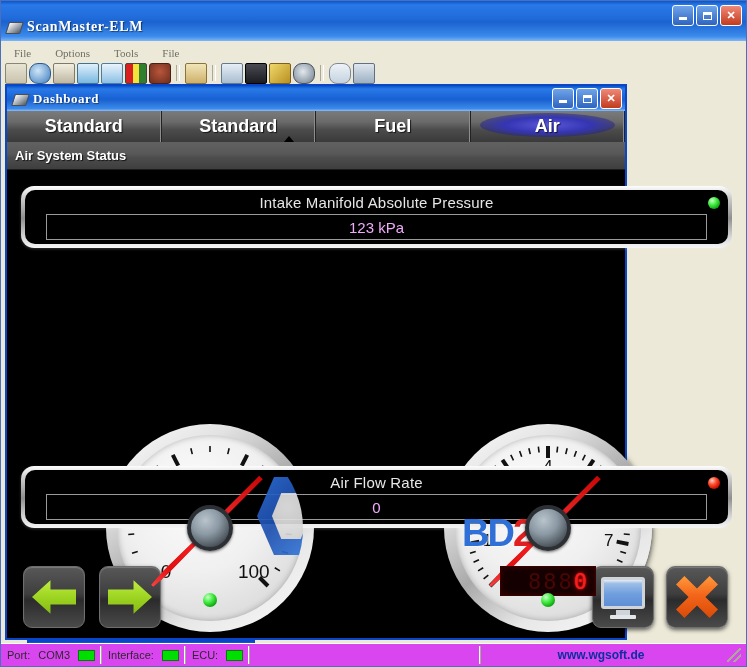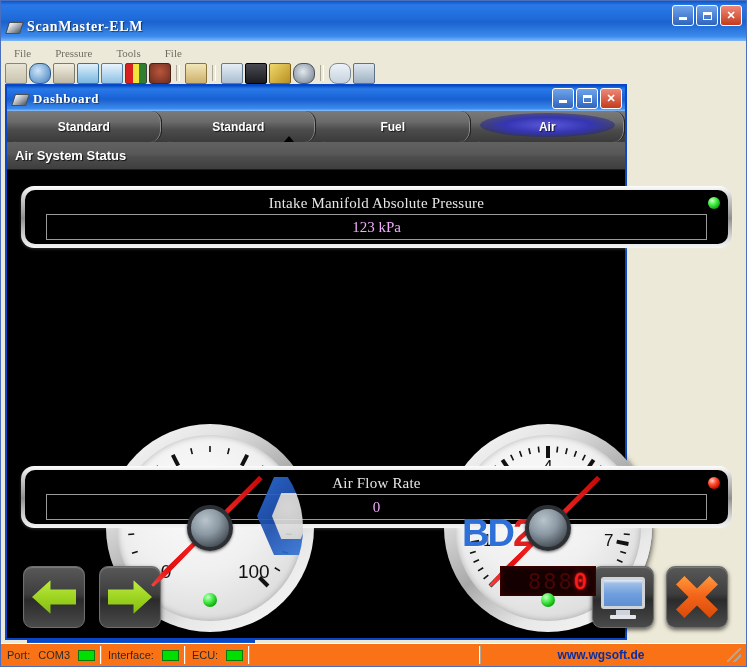--- a/index.html
+++ b/index.html
@@ -146,27 +146,26 @@
     height:31px; flex:none;
     display:flex;
     background: linear-gradient(180deg,#7b7b7b 0%,#6a6a6a 35%,#4c4c4c 60%,#3a3a3a 100%);
     position:relative;
   }
   .tab {
     flex:1;
     display:flex; align-items:center; justify-content:center;
     position:relative;
     color:#ffffff;
-    font-size:12px; font-weight:bold;
+    font-size:18px; font-weight:bold;
     text-shadow: 1px 1px 1px rgba(0,0,0,.7);
     border-right:1px solid #222;
     box-shadow: inset -1px 0 0 #8d8d8d;
     cursor:pointer;
     overflow:hidden;
-    border-radius:11px;
   }
   .tab:last-child { border-right:none; box-shadow:none; }
   .tab.active::before {
     content:"";
     position:absolute; left:6%; top:6%;
     width:88%; height:78%;
     background: radial-gradient(ellipse at 50% 50%, #5a5ad8 0%, #3535b4 45%, rgba(30,30,130,.45) 72%, rgba(0,0,0,0) 100%);
     border-radius:50%;
     z-index:0;
   }
@@ -201,21 +200,20 @@
   
   .value-panel {
     position:absolute;
     left:14px; width:711px;
     height:62px;
     border-radius:13px;
     background: linear-gradient(180deg,#fdfdfd 0%,#cfcfcf 18%,#8f8f8f 52%,#d6d6d6 82%,#f5f5f5 100%);
     padding:4px;
     box-sizing:border-box;
     box-shadow:0 1px 3px rgba(255,255,255,.2);
-    font-family:Liberation Serif, serif;
   }
   .value-panel-inner {
     width:100%;height:100%;
     background:#000;
     border-radius:10px;
     position:relative;
     display:flex; flex-direction:column;
     align-items:center;
     padding-top:2px;
     box-sizing:border-box;
@@ -453,21 +451,21 @@
     background:#ece9d8;
   }
   #second-window .sw-bar {
     height:8px;
     background: linear-gradient(180deg,#0a56c8,#3a8aec);
   }
 
   
   .statusbar {
     height:22px; flex:none;
-    background:#f97316;
+    background:#d946ef;
     border-top:1px solid #ffffff;
     display:flex; align-items:center;
     font-size:11px; color:#2b2b2b;
     font-family:"Liberation Sans", sans-serif;
   }
   .sb-cell {
     height:18px;
     display:flex; align-items:center;
     padding:0 6px;
     border-right:1px solid #aca899;
@@ -510,21 +508,21 @@
           <div class="wb-glyph-max"></div>
         </div>
       <div class="wb close">
           <span>✕</span>
         </div>
     </div>
   </div>
 
   <div class="menubar">
     <div class="menu-item">File</div>
-    <div class="menu-item">Pressure</div>
+    <div class="menu-item">Options</div>
     <div class="menu-item">Tools</div>
     <div class="menu-item">File</div>
   </div>
 
   <div class="toolbar">
     <div class="tb-ico ti-a"></div>
     <div class="tb-ico ti-b"></div>
     <div class="tb-ico ti-c"></div>
     <div class="tb-ico ti-d"></div>
     <div class="tb-ico ti-e"></div>

